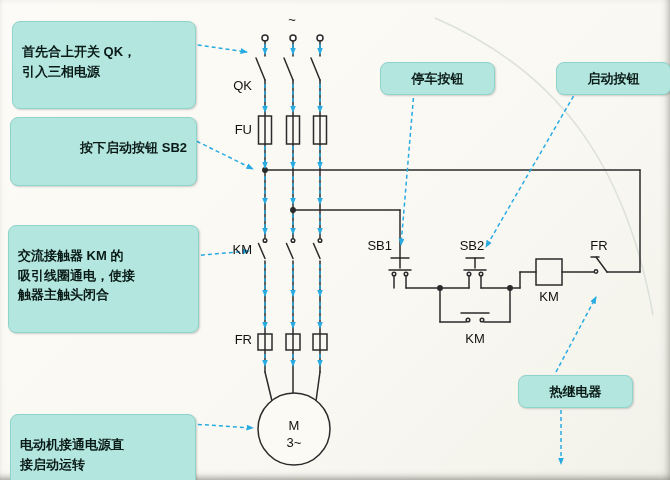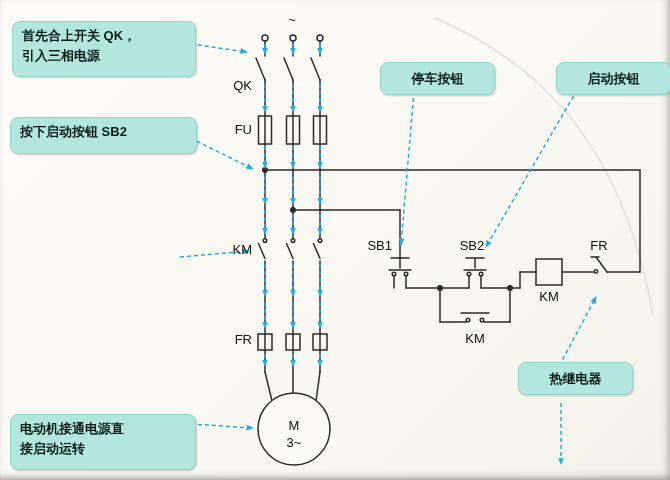--- a/index.html
+++ b/index.html
@@ -5,21 +5,21 @@
 <style>
   html,body{margin:0;padding:0;}
   body{font-family:"Liberation Sans",sans-serif;background:#ffffff;}
   .stage{
     position:relative;width:670px;height:480px;overflow:hidden;
     background:linear-gradient(135deg,#fcfbf7 0%,#f9f8f2 60%,#f2f1e9 100%);
     box-shadow: inset -6px 0 7px -4px rgba(125,125,115,.5), inset 0 -6px 7px -4px rgba(85,85,75,.55);
   }
   .callout{
     position:absolute;background:#b2e6df;border:1px solid #8fd4cb;border-radius:8px;
-    color:#0a1a16;font-size:13px;font-weight:700;line-height:1.5;padding:4px 9px;
+    color:#0a1a16;font-size:13px;font-weight:700;line-height:1.5;padding:20px 9px;
     white-space:pre-line;box-shadow:1px 1px 2px rgba(0,0,0,.18);
   }
   .callout.small{display:flex;align-items:center;justify-content:center;padding:2px 12px;white-space:nowrap;}
   svg{position:absolute;left:0;top:0;}
   text{font-family:"Liberation Sans",sans-serif;font-size:13px;fill:#111;}
   .w{stroke:#2b2b2b;stroke-width:1.5;fill:none;stroke-linecap:round;}
   .flow{stroke:#29abe2;stroke-width:1.5;fill:none;stroke-dasharray:4 3;}
 </style>
 </head>
 <body>
@@ -192,25 +192,28 @@
       <text x="549" y="301" text-anchor="middle">KM</text>
       <text x="599" y="250" text-anchor="middle">FR</text>
       <text x="294" y="430" text-anchor="middle" font-size="14">M</text>
       <text x="294" y="447" text-anchor="middle" font-size="12.5">3~</text>
     </g>
   </svg>
 
   <div class="callout" style="left:12px;top:21px;width:164px;min-height:46px;">首先合上开关 QK，
 引入三相电源</div>
 
-  <div class="callout" style="left:10px;top:117px;width:167px;min-height:27px;">按下启动按钮 SB2</div>
-
+  <div class="callout" style="left:10px;top:117px;width:167px;min-height:27px;text-align:right;">按下启动按钮 SB2</div>
+
+  <div class="callout" style="left:8px;top:225px;width:171px;min-height:66px;">交流接触器 KM 的
+吸引线圈通电，使接
+触器主触头闭合</div>
 
   <div class="callout" style="left:10px;top:414px;width:166px;min-height:46px;">电动机接通电源直
 接启动运转</div>
 
   <div class="callout small" style="left:380px;top:62px;width:89px;height:27px;">停车按钮</div>
 
   <div class="callout small" style="left:556px;top:62px;width:89px;height:27px;">启动按钮</div>
 
-  <div class="callout small" style="left:518px;top:362px;width:89px;height:27px;">热继电器</div>
+  <div class="callout small" style="left:518px;top:375px;width:89px;height:27px;">热继电器</div>
 
 </div>
 
 </body></html>

